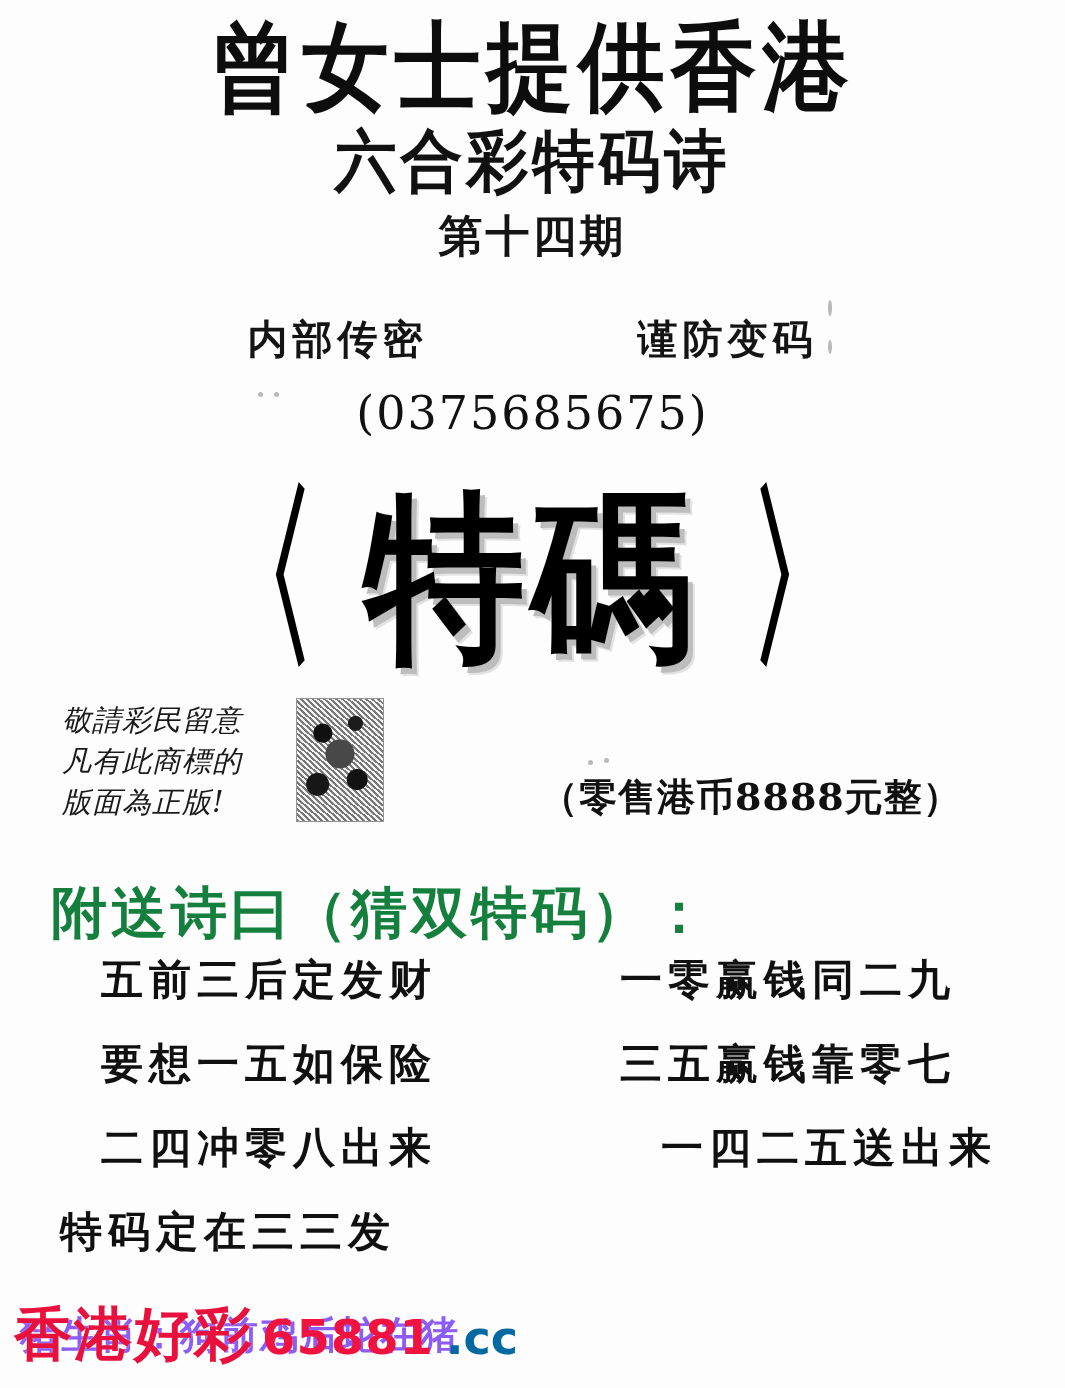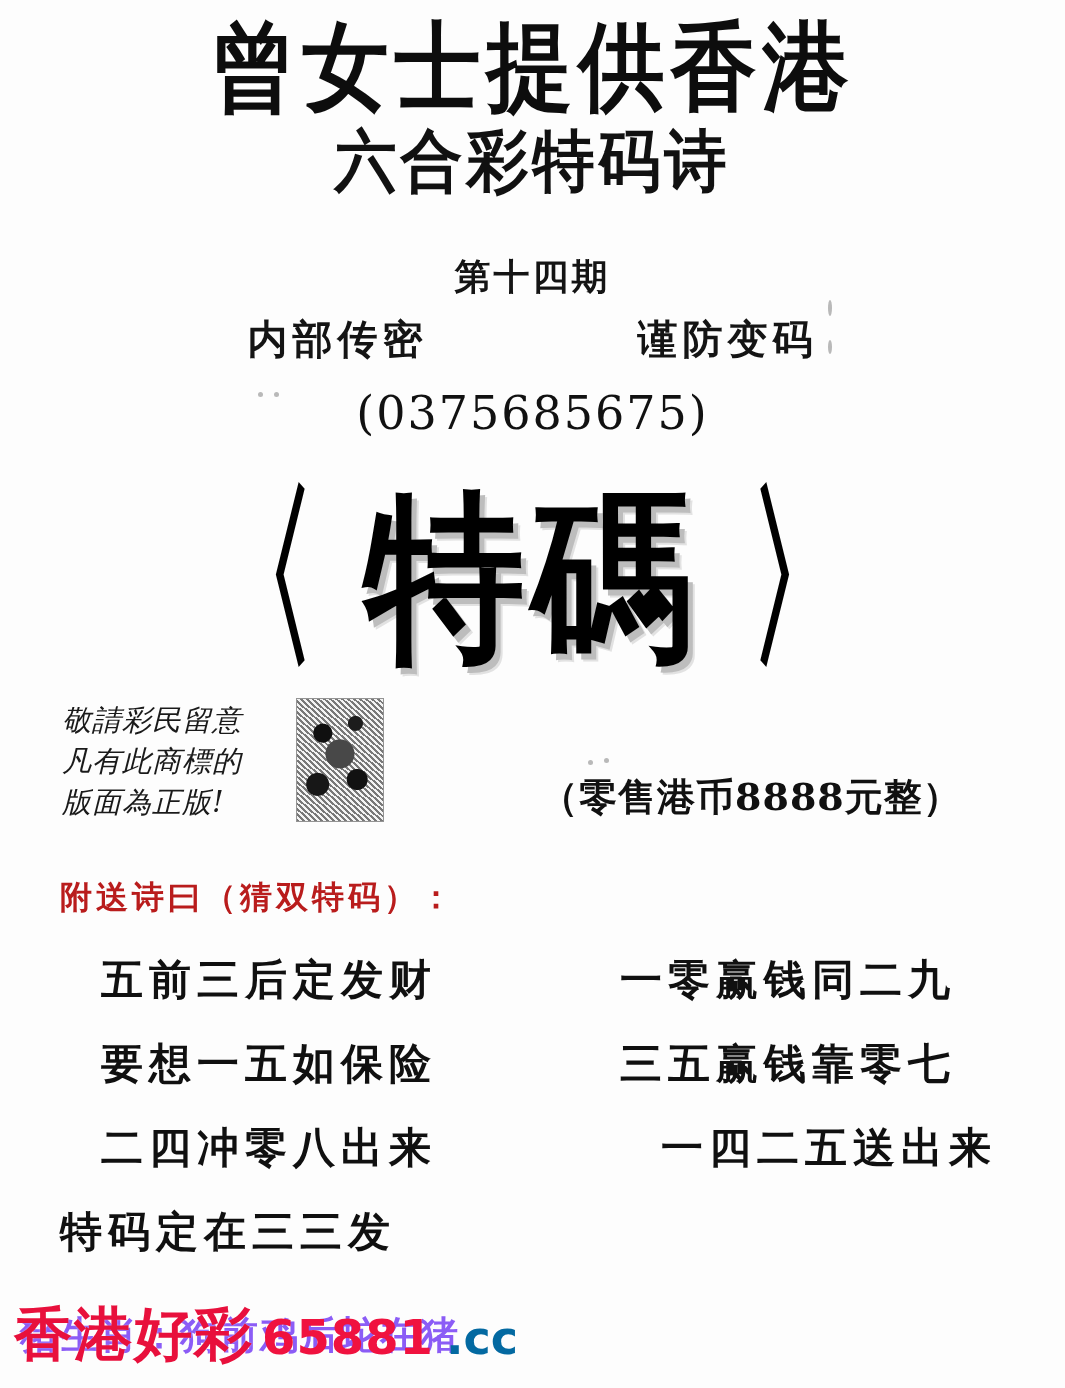--- a/index.html
+++ b/index.html
@@ -54,25 +54,24 @@
     transform-origin: top center;
   }
   .title-3 {
     position: absolute;
     top: 214px;
     left: 0;
     width: 1065px;
     text-align: center;
     font-family: "DejaVu Serif", serif;
     font-weight: bold;
-    font-size: 36px;
+    font-size: 44px;
     letter-spacing: 3px;
     line-height: 1;
     color: #141414;
-    margin-top: 44px;
   }
 
   
   .subline {
     position: absolute;
     top: 312px;
     left: 0;
     width: 1065px;
     display: flex;
     justify-content: center;
@@ -171,26 +170,26 @@
     font-size: 38px;
     font-weight: 600;
     letter-spacing: 1px;
     color: #111;
   }
 
   
   .poem-heading {
     position: absolute;
     top: 876px;
-    left: 60px;
-    font-family: "DejaVu Serif", serif;
-    font-size: 32px;
+    left: 51px;
+    font-family: "DejaVu Serif", serif;
+    font-size: 56px;
     font-weight: bold;
     letter-spacing: 4px;
-    color: #b91c1c;
+    color: #15803d;
   }
 
   
   .poem {
     position: absolute;
     top: 952px;
     left: 0;
     width: 1065px;
     display: grid;
     grid-template-columns: 560px 440px;

